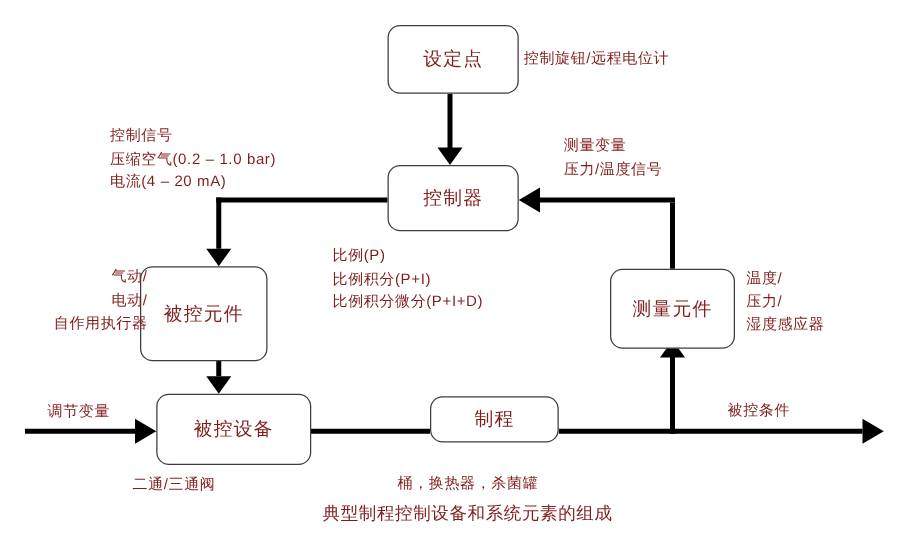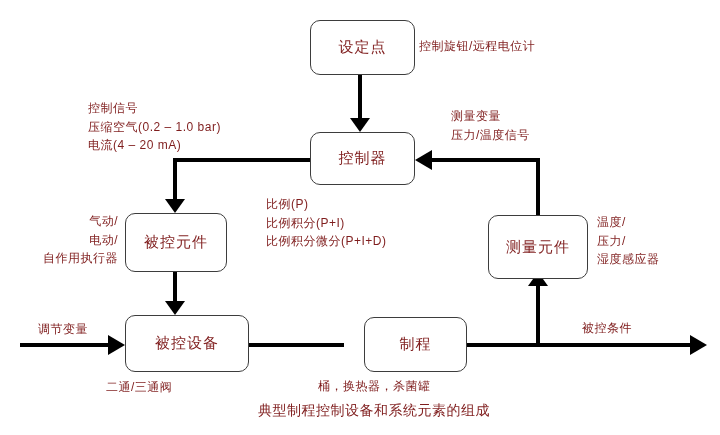--- a/index.html
+++ b/index.html
@@ -48,27 +48,27 @@
 <body>
 
 <div class="canvas">
 
   <div class="node" style="left:310px;top:20px;width:105px;height:55px;">
     <span>设定点</span>
   </div>
   <div class="node" style="left:310px;top:132px;width:105px;height:53px;">
     <span>控制器</span>
   </div>
-  <div class="node" style="left:125px;top:213px;width:102px;height:59px;">
+  <div class="node" style="left:112px;top:213px;width:102px;height:76px;">
     <span>被控元件</span>
   </div>
   <div class="node" style="left:125px;top:315px;width:124px;height:57px;">
     <span>被控设备</span>
   </div>
-  <div class="node" style="left:364px;top:317px;width:103px;height:55px;">
+  <div class="node" style="left:344px;top:317px;width:103px;height:37px;">
     <span>制程</span>
   </div>
   <div class="node" style="left:488px;top:215px;width:100px;height:64px;">
     <span>测量元件</span>
   </div>
 
   <div class="line" style="left:358px;top:75px;width:4px;height:44px;"></div>
   <div class="arrow down" style="left:350px;top:118px;"></div>
 
   <div class="line" style="left:173px;top:158px;width:137px;height:4px;"></div>

